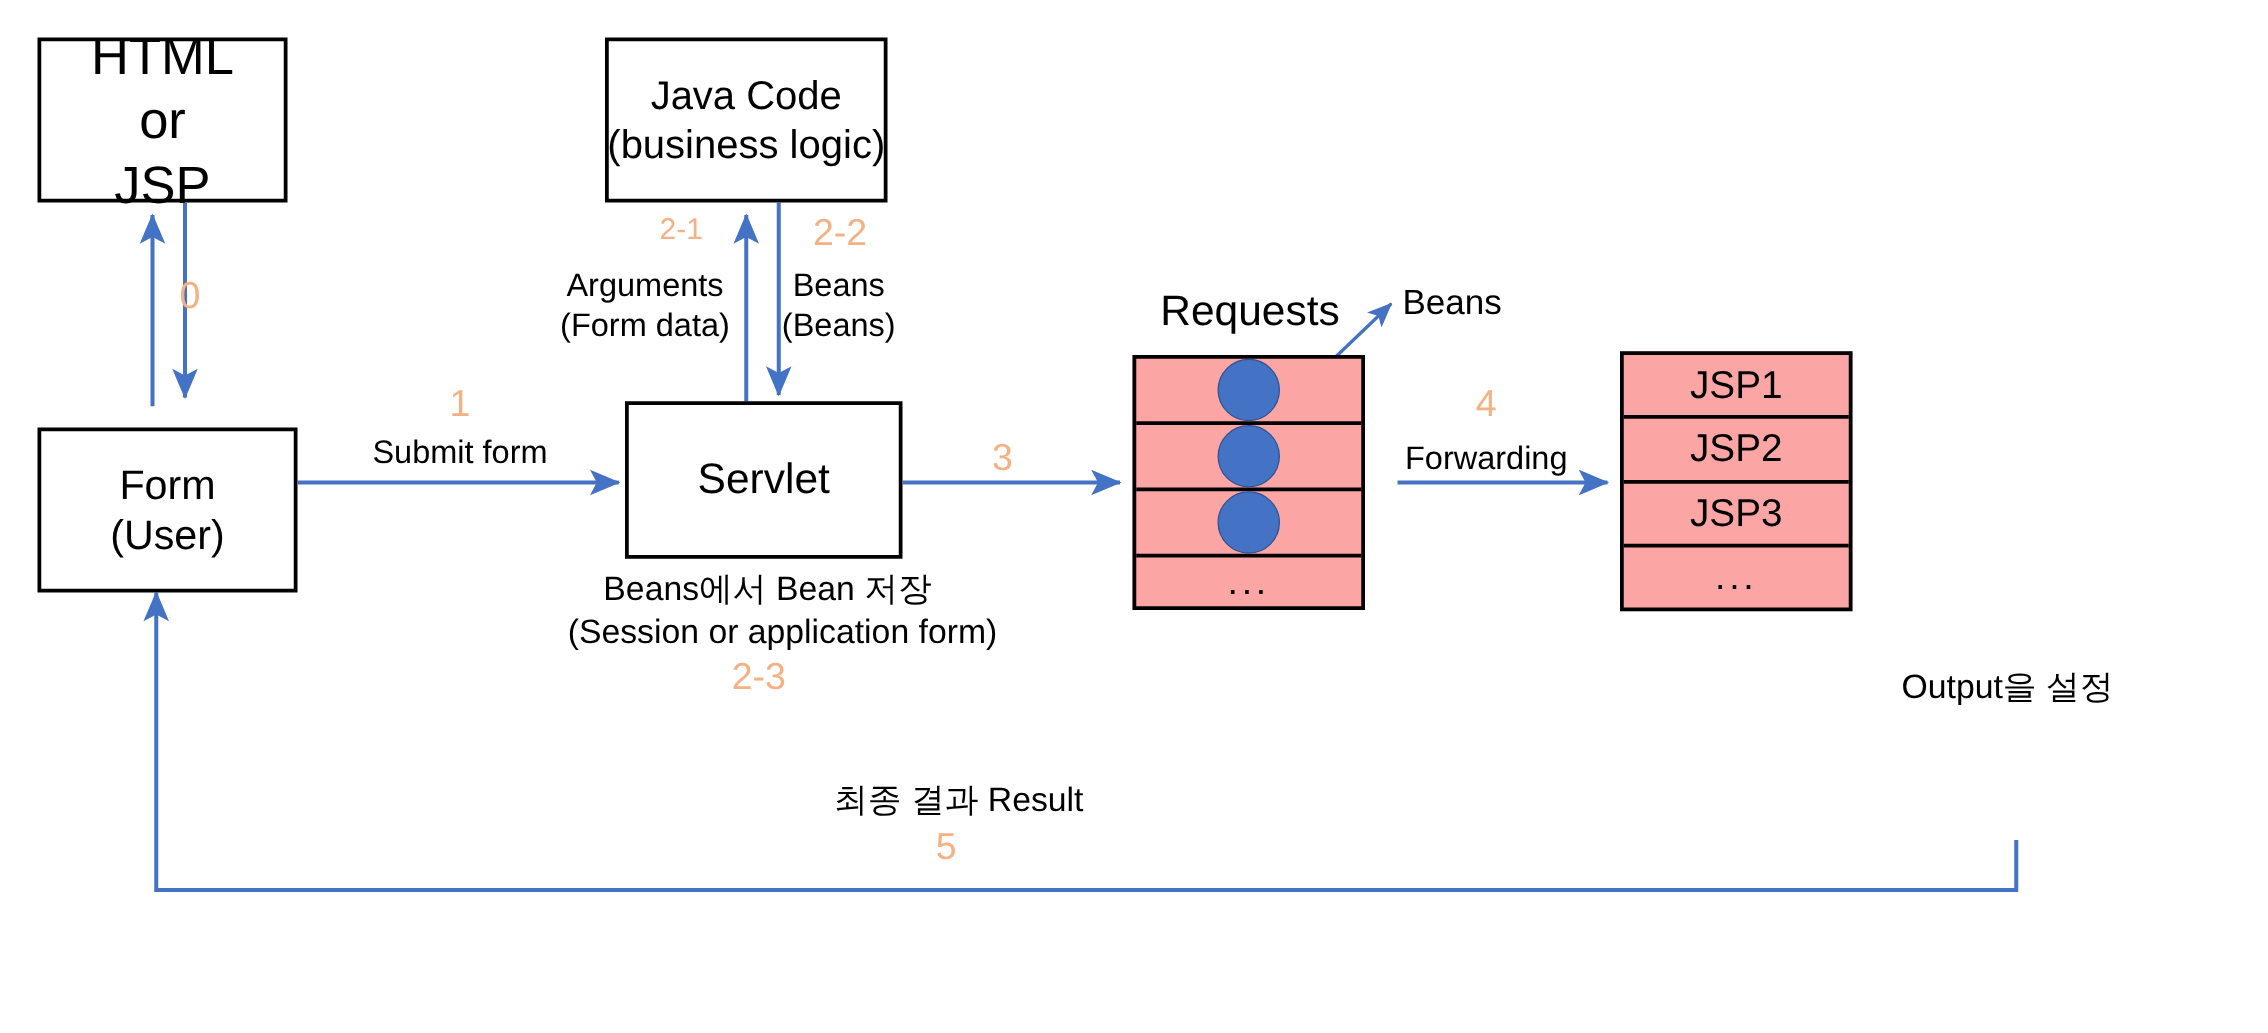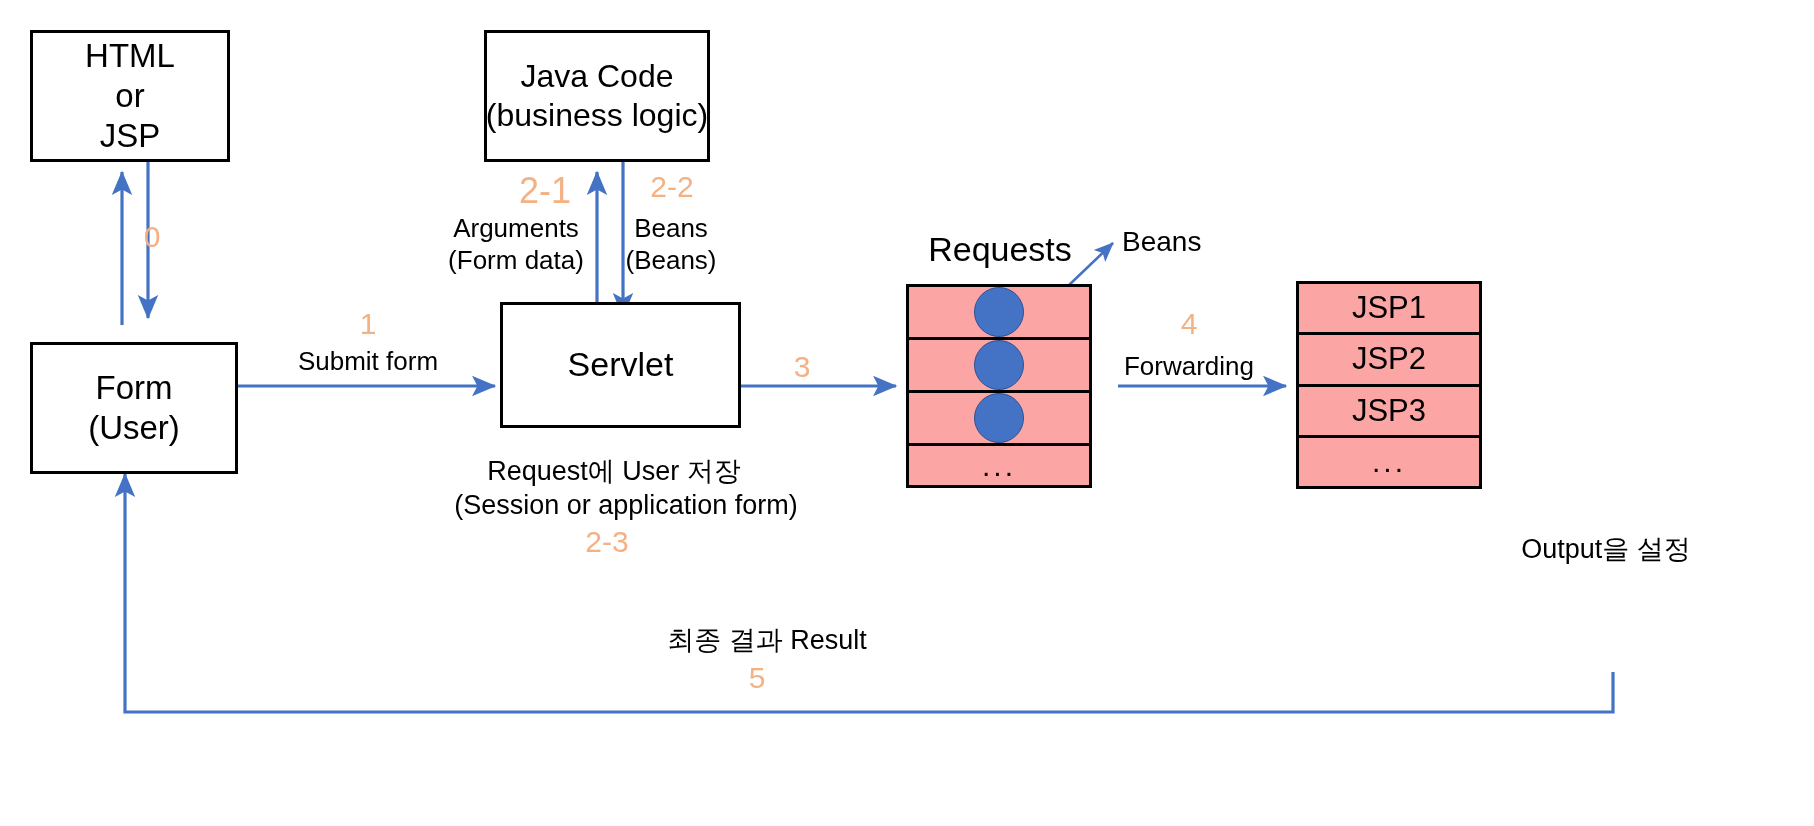--- a/index.html
+++ b/index.html
@@ -118,37 +118,37 @@
 
     <g>
       <line x1="1118" y1="386" x2="1286" y2="386" stroke="#4472C4" stroke-width="3.2" marker-end="url(#ah)"></line>
     </g>
 
     <g>
       <path d="M1613,672 L1613,712 L125,712 L125,474" fill="none" stroke="#4472C4" stroke-width="3.2" marker-end="url(#ah)"></path>
     </g>
   </svg>
 
-  <div class="box" style="left:30px; top:30px; width:200px; height:132px; font-size:33px;">
+  <div class="box" style="left:30px; top:30px; width:200px; height:132px; font-size:42px;">
     <span class="line">HTML</span>
     <span class="line">or</span>
     <span class="line">JSP</span>
   </div>
 
   <div class="box" style="left:484px; top:30px; width:226px; height:132px; font-size:32px;">
     <span class="line">Java Code</span>
     <span class="line">(business logic)</span>
   </div>
 
   <div class="box" style="left:30px; top:318px; width:208px; height:132px; font-size:33px;margin-top:24px;">
     <span class="line">Form</span>
     <span class="line">(User)</span>
   </div>
 
-  <div class="box" style="left:500px; top:302px; width:241px; height:126px; font-size:34px;">
+  <div class="box" style="left:500px; top:321px; width:222px; height:126px; font-size:34px;">
     <span class="line">Servlet</span>
   </div>
 
   <div class="label center" style="left:1000px; top:228px; font-size:34px;">Requests</div>
 
   <div class="tbl" style="left:906px; top:284px; width:186px; height:204px;">
     <div class="trow">
       <span class="bean-dot"></span>
     </div>
     <div class="trow">
@@ -174,37 +174,37 @@
     <div class="trow">
       <span class="jsp-cell">JSP3</span>
     </div>
     <div class="trow">
       <span class="dots">...</span>
     </div>
   </div>
 
   <div class="step" style="left:152px;  top:220px; font-size:30px;">0</div>
   <div class="step" style="left:368px;  top:307px; font-size:30px;">1</div>
-  <div class="step" style="left:545px;  top:170px; font-size:36px;">2-1</div>
+  <div class="step" style="left:545px;  top:170px; font-size:24px;">2-1</div>
   <div class="step" style="left:672px;  top:170px; font-size:30px;">2-2</div>
   <div class="step" style="left:607px;  top:525px; font-size:30px;">2-3</div>
   <div class="step" style="left:802px;  top:350px; font-size:30px;">3</div>
   <div class="step" style="left:1189px; top:307px; font-size:30px;">4</div>
   <div class="step" style="left:757px;  top:661px; font-size:30px;">5</div>
 
   <div class="label center" style="left:368px; top:345px; font-size:26px;">Submit form</div>
 
   <div class="label center" style="left:516px; top:212px; font-size:26px;">Arguments</div>
   <div class="label center" style="left:516px; top:244px; font-size:26px;">(Form data)</div>
 
   <div class="label center" style="left:671px; top:212px; font-size:26px;">Beans</div>
   <div class="label center" style="left:671px; top:244px; font-size:26px;">(Beans)</div>
 
   <div class="label center" style="left:1189px; top:350px; font-size:26px;">Forwarding</div>
 
-  <div class="label center" style="left:614px; top:455px; font-size:27px;">Request에 User 저장</div>
+  <div class="label center" style="left:614px; top:455px; font-size:27px;">Beans에서 Bean 저장</div>
   <div class="label center" style="left:626px; top:489px; font-size:27px;">(Session or application form)</div>
 
   <div class="label center" style="left:1606px; top:533px; font-size:27px;">Output을 설정</div>
 
   <div class="label center" style="left:767px; top:624px; font-size:27px;">최종 결과 Result</div>
 
 </div>
 
 </body></html>

